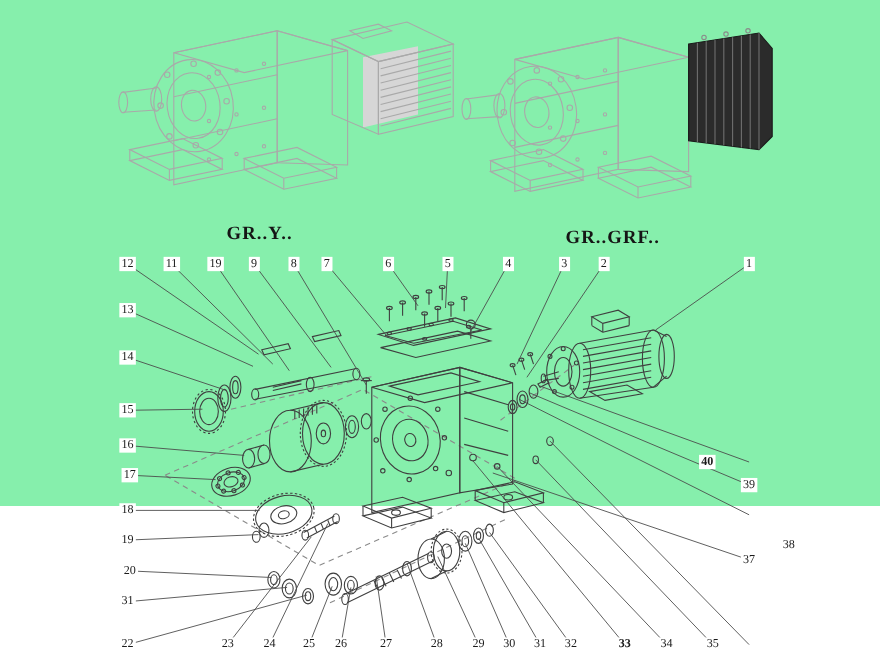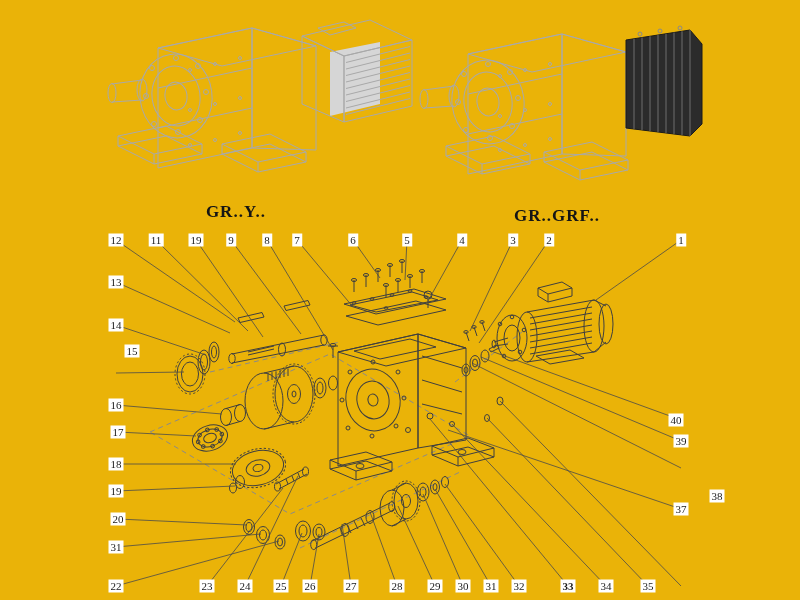--- a/index.html
+++ b/index.html
@@ -1,18 +1,18 @@
 <!DOCTYPE html>
 <html><head>
 <meta charset="utf-8">
 <style>
   * { margin:0; padding:0; box-sizing:border-box; }
   html,body { width:800px; height:600px; background:#ffffff; overflow:hidden;
               font-family:"Liberation Serif", serif; }
-  #stage { position:relative; width:800px; height:600px; background:#eab308; }
+  #stage { position:relative; width:800px; height:460px; background:#86efac; }
   #artwork { position:absolute; left:0; top:0; }
   .variant-label { position:absolute; transform:translate(-50%,-50%);
                    font-weight:bold; font-size:17px; letter-spacing:1px;
                    color:#151515; white-space:nowrap; }
   .callout { position:absolute; transform:translate(-50%,-50%);
              font-size:11px; line-height:1; color:#1a1a1a;
              background:#ffffff; padding:1px 2px; }
 </style>
 </head>
 <body>
@@ -462,21 +462,21 @@
       <div class="callout" style="left: 407px; top: 240px;">5</div>
       <div class="callout" style="left: 353px; top: 240px;">6</div>
       <div class="callout" style="left: 297px; top: 240px;">7</div>
       <div class="callout" style="left: 267px; top: 240px;">8</div>
       <div class="callout" style="left: 231px; top: 240px;">9</div>
       <div class="callout" style="left: 196px; top: 240px;">19</div>
       <div class="callout" style="left: 156px; top: 240px;">11</div>
       <div class="callout" style="left: 116px; top: 240px;">12</div>
       <div class="callout" style="left: 116px; top: 282px;">13</div>
       <div class="callout" style="left: 116px; top: 325px;">14</div>
-      <div class="callout" style="left: 116px; top: 351px; margin-left: 16px;">15</div>
+      <div class="callout" style="left: 116px; top: 373px;">15</div>
       <div class="callout" style="left: 116px; top: 405px;">16</div>
       <div class="callout" style="left: 118px; top: 432px;">17</div>
       <div class="callout" style="left: 116px; top: 464px;">18</div>
       <div class="callout" style="left: 116px; top: 491px;">19</div>
       <div class="callout" style="left: 118px; top: 519px;">20</div>
       <div class="callout" style="left: 116px; top: 547px;">31</div>
       <div class="callout" style="left: 116px; top: 586px;">22</div>
       <div class="callout" style="left: 207px; top: 586px;">23</div>
       <div class="callout" style="left: 245px; top: 586px;">24</div>
       <div class="callout" style="left: 281px; top: 586px;">25</div>
@@ -487,16 +487,16 @@
       <div class="callout" style="left: 463px; top: 586px;">30</div>
       <div class="callout" style="left: 491px; top: 586px;">31</div>
       <div class="callout" style="left: 519px; top: 586px;">32</div>
       <div class="callout" style="left: 568px; top: 586px; font-weight: bold;">33</div>
       <div class="callout" style="left: 606px; top: 586px;">34</div>
       <div class="callout" style="left: 648px; top: 586px;">35</div>
       <div class="callout" style="left: 681px; top: 613px;">36</div>
       <div class="callout" style="left: 681px; top: 509px;">37</div>
       <div class="callout" style="left: 681px; top: 496px; margin-left: 36px;">38</div>
       <div class="callout" style="left: 681px; top: 441px;">39</div>
-      <div class="callout" style="left: 676px; top: 420px;">40</div>
+      <div class="callout" style="left: 643px; top: 420px; font-weight: bold;">40</div>
     </div>
 
 </div>
 
 </body></html>

